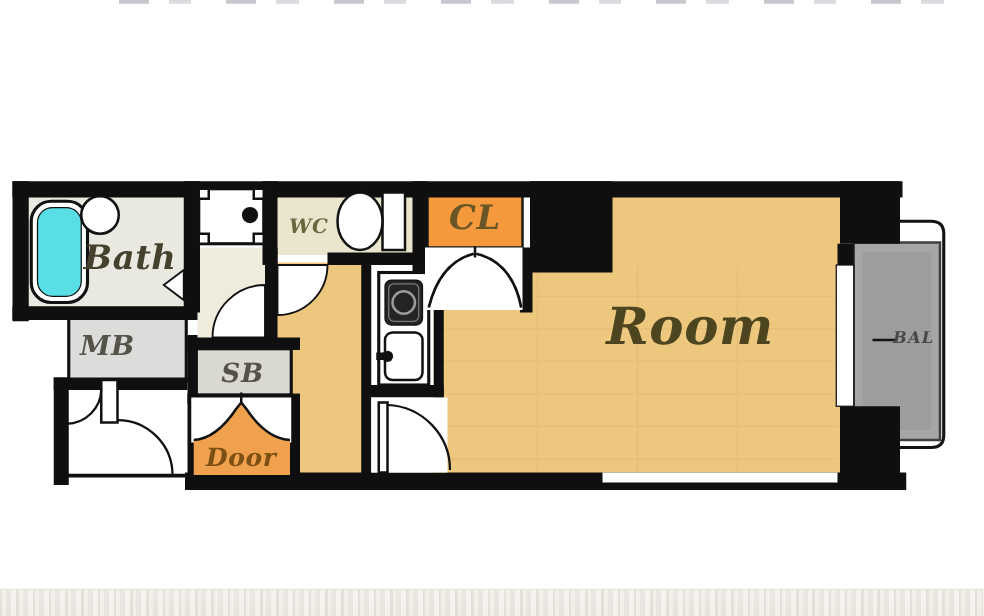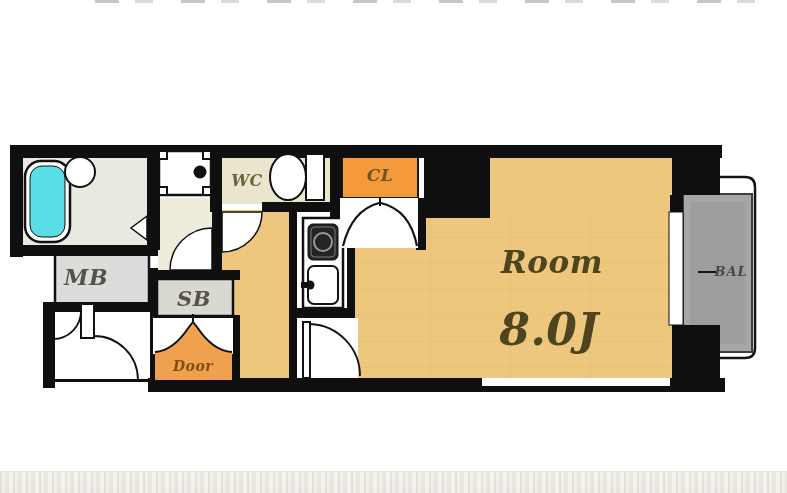--- a/index.html
+++ b/index.html
@@ -33,24 +33,24 @@
     transform:translate(-50%,-50%);
     font-style:italic;
     font-weight:600;
     white-space:nowrap;
     letter-spacing:.5px;
     line-height:1;
   }
   .lbl-bath{left:104px;top:207px;font-size:27px;color:#45412d;}
   .lbl-mb{left:86px;top:277px;font-size:22px;color:#55524a;}
   .lbl-wc{left:247px;top:181px;font-size:16px;color:#6b663f;}
-  .lbl-cl{left:380px;top:175px;font-size:17px;color:#6a5526;}
+  .lbl-cl{left:380px;top:175px;font-size:27px;color:#6a5526;}
   .lbl-sb{left:194px;top:298px;font-size:21px;color:#55524a;}
-  .lbl-door{left:193px;top:366px;font-size:14px;color:#7c4f12;text-align:center;}
-  .lbl-room{left:552px;top:262px;font-size:31px;color:#4c451f;}
+  .lbl-door{left:193px;top:366px;font-size:20px;color:#7c4f12;text-align:center;}
+  .lbl-room{left:552px;top:262px;font-size:41px;color:#4c451f;}
   .lbl-size{left:549px;top:330px;font-size:44px;color:#4c451f;}
   .lbl-bal{left:731px;top:271px;font-size:13px;color:#474747;letter-spacing:1px;}
 </style>
 </head>
 <body>
 
 <div class="stage">
 
   <div class="top-noise"></div>
 
@@ -167,23 +167,23 @@
       <path d="M 193,314 V 323" stroke="#111111" stroke-width="2"></path>
     </g>
 
     <g>
       <rect x="81" y="304" width="13" height="34" fill="#ffffff" stroke="#111111" stroke-width="2"></rect>
       <path d="M 94,336 A 44,44 0 0 1 138,380" fill="none" stroke="#111111" stroke-width="1.8"></path>
       <path d="M 81,311 A 28,28 0 0 1 53,339" fill="none" stroke="#111111" stroke-width="1.8"></path>
     </g>
   </svg>
 
+  <div class="lbl lbl-bath">Bath</div>
   <div class="lbl lbl-mb">MB</div>
   <div class="lbl lbl-wc">WC</div>
   <div class="lbl lbl-cl">CL</div>
   <div class="lbl lbl-sb">SB</div>
   <div class="lbl lbl-door">Door</div>
   <div class="lbl lbl-room">Room</div>
-  <div class="lbl lbl-size">8.0J</div>
   <div class="lbl lbl-bal">BAL</div>
 
   <div class="bottom-noise"></div>
 </div>
 
 </body></html>

